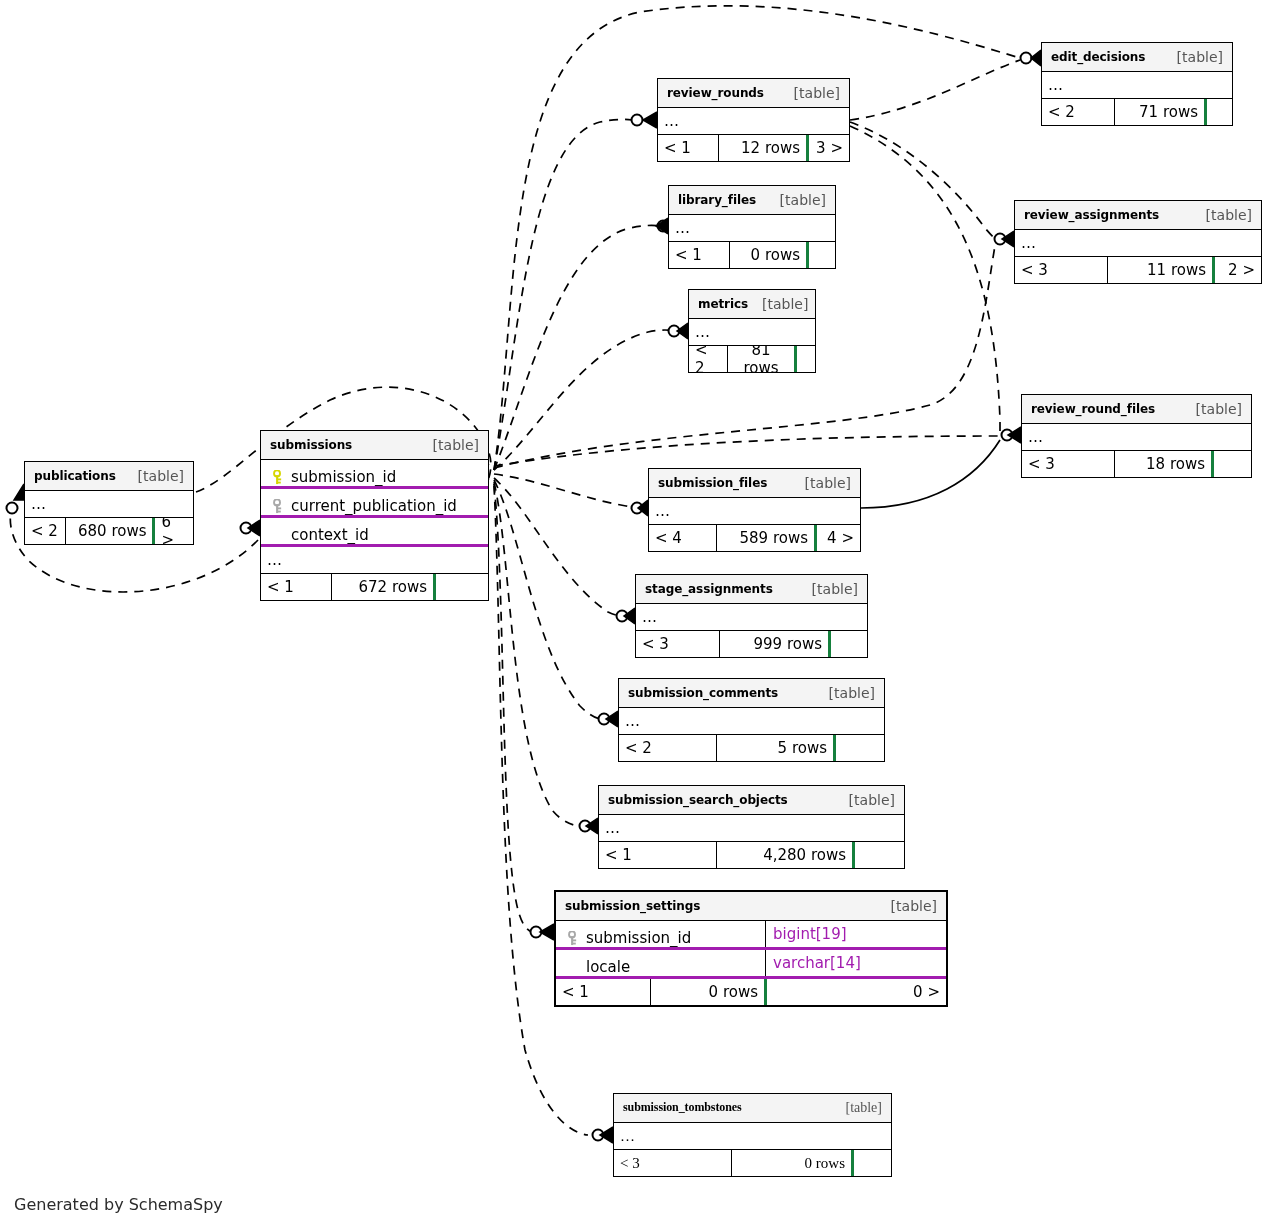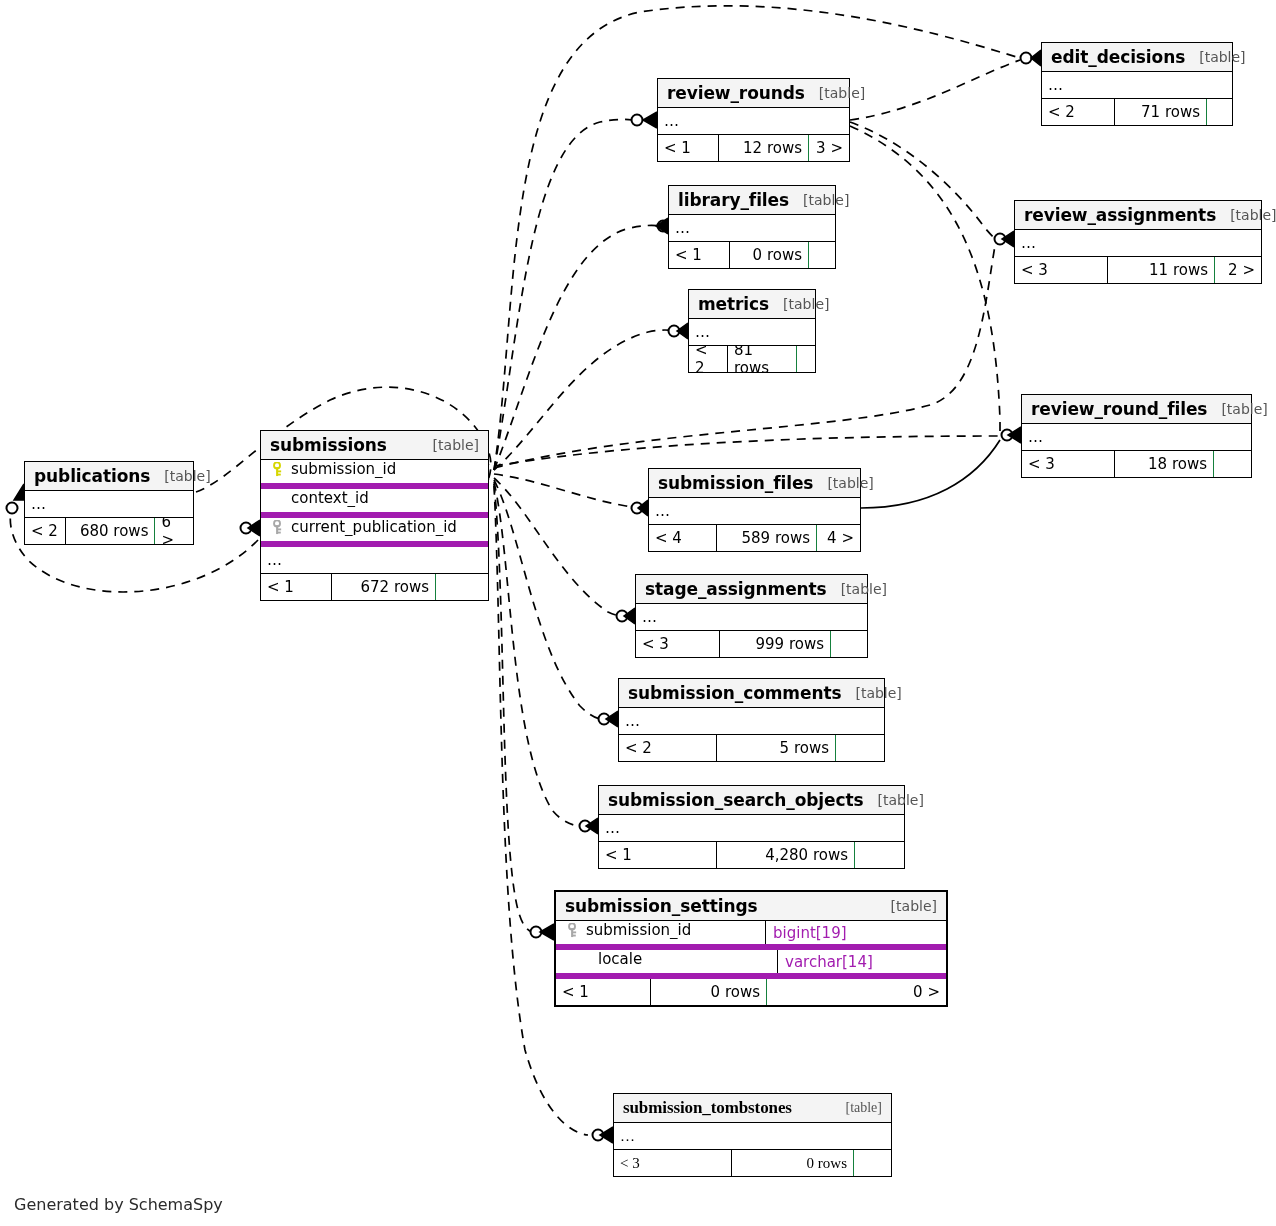--- a/index.html
+++ b/index.html
@@ -42,33 +42,33 @@
     justify-content: space-between;
     background: #f4f4f4;
     border-bottom: 1px solid #000000;
     padding: 3px 9px 4px 9px;
     box-sizing: border-box;
     height: 29px;
     white-space: nowrap;
   }
   .tbl-name {
     font-weight: bold;
-    font-size: 17px;
+    font-size: 12px;
     color: #000;
     letter-spacing: -0.1px;
   }
   .tbl-tag {
     font-size: 14px;
     color: #555555;
     padding-left: 14px;
   }
   .col-row {
     display: flex;
-    align-items: flex-start;
-    border-bottom: 6px solid #a21caf;
+    align-items: flex-end;
+    border-bottom: 3px solid #a21caf;
     height: 29px;
     box-sizing: border-box;
     white-space: nowrap;
   }
   .col-row:last-of-type { }
   .col-name {
     display: flex;
     align-items: center;
     padding-left: 8px;
     font-size: 15px;
@@ -110,21 +110,22 @@
     box-sizing: border-box;
     padding: 0 6px;
     overflow: hidden;
   }
   .foot-left {
     justify-content: flex-start;
   }
   .foot-mid {
     justify-content: flex-end;
     border-left: 1px solid #000000;
-    border-right: 1px solid #15803d;
+    border-right: 3px solid #15803d;
+    text-align: center;
   }
   .foot-right {
     justify-content: flex-end;
   }
   .keyicon {
     display: inline-block;
     width: 13px;
     height: 15px;
     margin-right: 7px;
     margin-left: 2px;
@@ -318,33 +319,33 @@
               <circle cx="6" cy="3.6" r="3.2" fill="none" stroke="#d6d600" stroke-width="2"></circle>
               <rect x="5" y="5.5" width="2.2" height="9.5" fill="#d6d600"></rect>
               <rect x="7" y="9" width="3.4" height="2" fill="#d6d600"></rect>
               <rect x="7" y="12.4" width="3" height="2" fill="#d6d600"></rect>
             </svg>
             <span>submission_id</span>
           </span>
         </div>
         <div class="col-row">
           <span class="col-name">
-            <span style="display:inline-block;width:22px;"></span>
-            <span>context_id</span>
-          </span>
-        </div>
-        <div class="col-row">
-          <span class="col-name">
             <svg class="keyicon" viewBox="0 0 13 16" xmlns="http://www.w3.org/2000/svg">
               <circle cx="6" cy="3.6" r="3.2" fill="none" stroke="#a8a8a8" stroke-width="2"></circle>
               <rect x="5" y="5.5" width="2.2" height="9.5" fill="#a8a8a8"></rect>
               <rect x="7" y="9" width="3.4" height="2" fill="#a8a8a8"></rect>
               <rect x="7" y="12.4" width="3" height="2" fill="#a8a8a8"></rect>
             </svg>
             <span>current_publication_id</span>
+          </span>
+        </div>
+        <div class="col-row">
+          <span class="col-name">
+            <span style="display:inline-block;width:22px;"></span>
+            <span>context_id</span>
           </span>
         </div>
         <div class="ellipsis-row">…</div>
         <div class="foot-row">
           <span class="foot-cell foot-left" style="width:70px;">&lt; 1</span>
           <span class="foot-cell foot-mid" style="width:105px;">672 rows</span>
           <span class="foot-cell foot-right" style="flex:1 1 auto;margin-top:28px;">13 &gt;</span>
         </div>
       </div>
       <div class="table-box" style="left: 24px; top: 461px; width: 170px;">
@@ -418,21 +419,21 @@
               <circle cx="6" cy="3.6" r="3.2" fill="none" stroke="#a8a8a8" stroke-width="2"></circle>
               <rect x="5" y="5.5" width="2.2" height="9.5" fill="#a8a8a8"></rect>
               <rect x="7" y="9" width="3.4" height="2" fill="#a8a8a8"></rect>
               <rect x="7" y="12.4" width="3" height="2" fill="#a8a8a8"></rect>
             </svg>
             <span>submission_id</span>
           </span>
           <span class="col-type" style="width:183px;">bigint[19]</span>
         </div>
         <div class="col-row">
-          <span class="col-name" style="width:209px;flex:0 0 auto;margin-left:12px;">
+          <span class="col-name" style="width:209px;flex:0 0 auto;">
             <span style="display:inline-block;width:22px;"></span>
             <span>locale</span>
           </span>
           <span class="col-type" style="width:183px;">varchar[14]</span>
         </div>
         <div class="foot-row">
           <span class="foot-cell foot-left" style="width:94px;">&lt; 1</span>
           <span class="foot-cell foot-mid" style="width:117px;">0 rows</span>
           <span class="foot-cell foot-right" style="flex:1 1 auto;">0 &gt;</span>
         </div>

